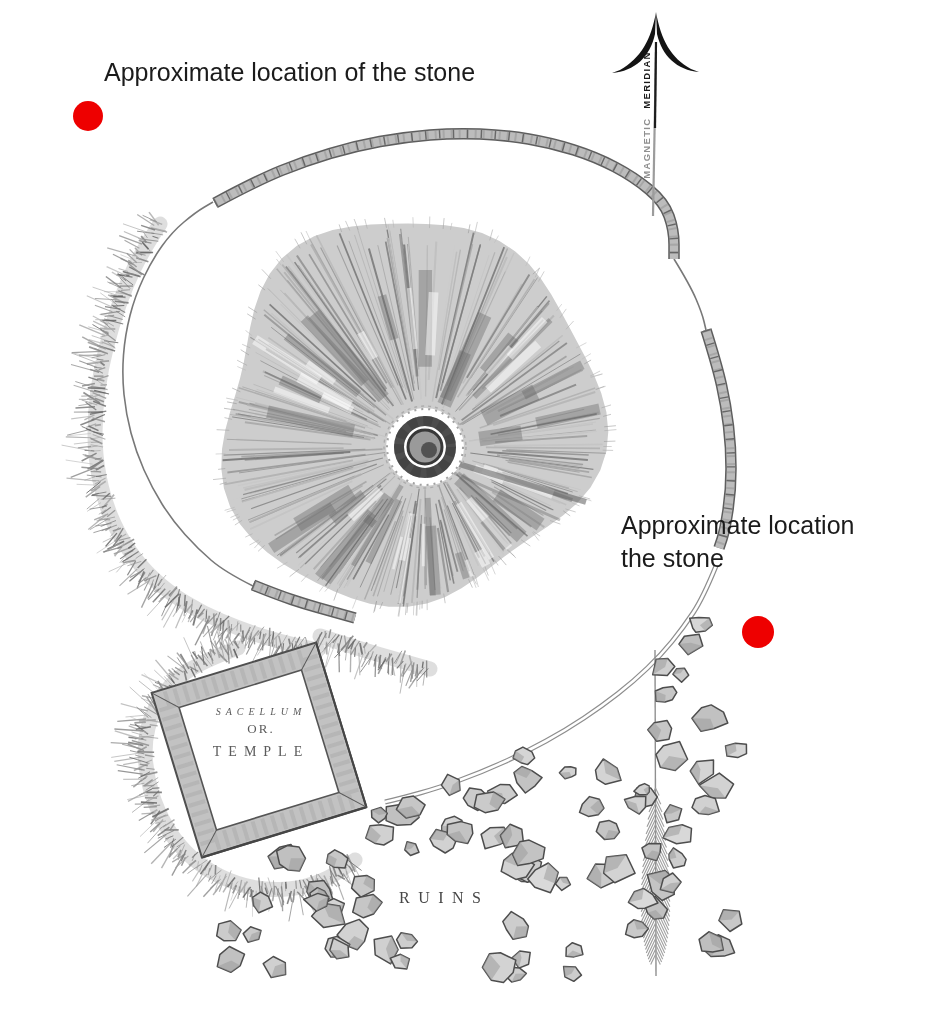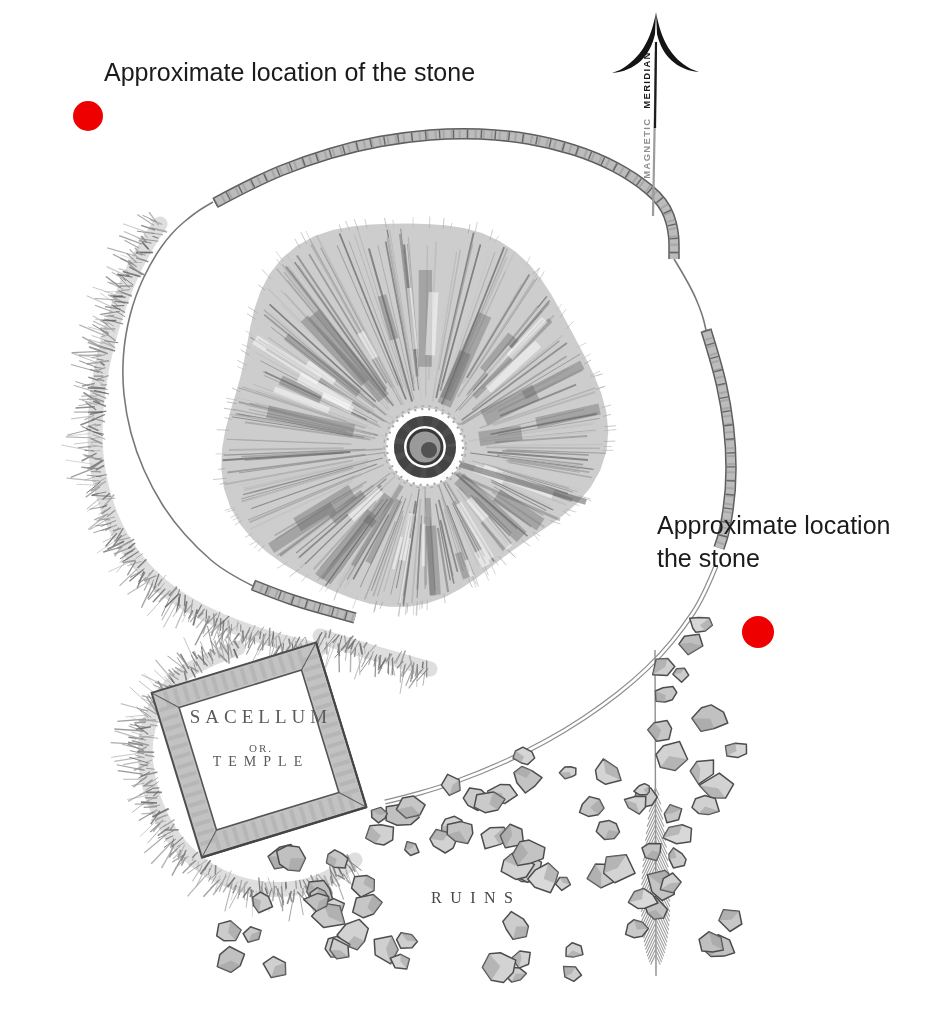--- a/index.html
+++ b/index.html
@@ -4,24 +4,24 @@
 <style>
   html,body{margin:0;padding:0;background:#ffffff;}
   #stage{position:relative;width:927px;height:1024px;background:#ffffff;overflow:hidden;
          font-family:"Liberation Sans",sans-serif;}
   #plan{position:absolute;left:0;top:0;}
   .anno{position:absolute;color:#1b1b1b;font-size:25px;line-height:33px;
         font-family:"Liberation Sans",sans-serif;}
   .marker{position:absolute;border-radius:50%;}
   .maplbl{position:absolute;font-family:"Liberation Serif",serif;color:#5b5b5b;}
   .lbl-sacellum{left:261px;top:706px;transform:translateX(-50%);text-align:center;}
-  .lbl-sacellum .l1{font-size:19px;letter-spacing:5px;}
-  .lbl-sacellum .l2{font-size:11px;letter-spacing:2px;margin-top:14px;}
-  .lbl-sacellum .l3{font-size:14px;letter-spacing:7px;margin-top:0;}
-  .lbl-ruins{left:399px;top:889px;font-size:16px;letter-spacing:8.5px;color:#474747;margin-left:32px;}
+  .lbl-sacellum .l1{font-size:10px;letter-spacing:5px;font-style:italic;}
+  .lbl-sacellum .l2{font-size:13px;letter-spacing:2px;margin-top:4px;}
+  .lbl-sacellum .l3{font-size:14px;letter-spacing:7px;margin-top:7px;}
+  .lbl-ruins{left:399px;top:889px;font-size:16px;letter-spacing:8.5px;color:#474747;}
   .lbl-meridian{left:646px;top:115px;transform:translate(-50%,-50%) rotate(-90deg);
         white-space:nowrap;font-family:"Liberation Sans",sans-serif;font-weight:bold;
         font-size:9.5px;letter-spacing:1.3px;}
   .lbl-meridian .w1{color:#8f8f8f;margin-right:9px;}
   .lbl-meridian .w2{color:#1a1a1a;}
 </style>
 </head>
 <body>
 
 <div id="stage">
@@ -1467,21 +1467,21 @@
         <circle cx="425" cy="447" r="17" fill="#9a9a9a" stroke="#383838" stroke-width="3"></circle>
         <circle cx="429" cy="450" r="8" fill="#4a4a4a" opacity="0.9"></circle>
       </g>
     </svg>
 
   <div class="anno" style="left:104px;top:56px;">
     <div>Approximate location of the stone</div>
   </div>
   <div class="marker" id="marker-stone" style="left: 73px; top: 101px; width: 30px; height: 30px; background: rgb(238, 0, 0);"></div>
 
-  <div class="anno" style="left:621px;top:509px;margin-left:36px;">
+  <div class="anno" style="left:621px;top:509px;">
     <div>Approximate location</div>
     <div>the stone</div>
   </div>
   <div class="marker" id="marker-cave" style="left: 742px; top: 616px; width: 32px; height: 32px; background: rgb(238, 0, 0);"></div>
 
   <div class="maplbl lbl-sacellum">
     <div class="l1">SACELLUM</div>
     <div class="l2">OR.</div>
     <div class="l3">TEMPLE</div>
   </div>

